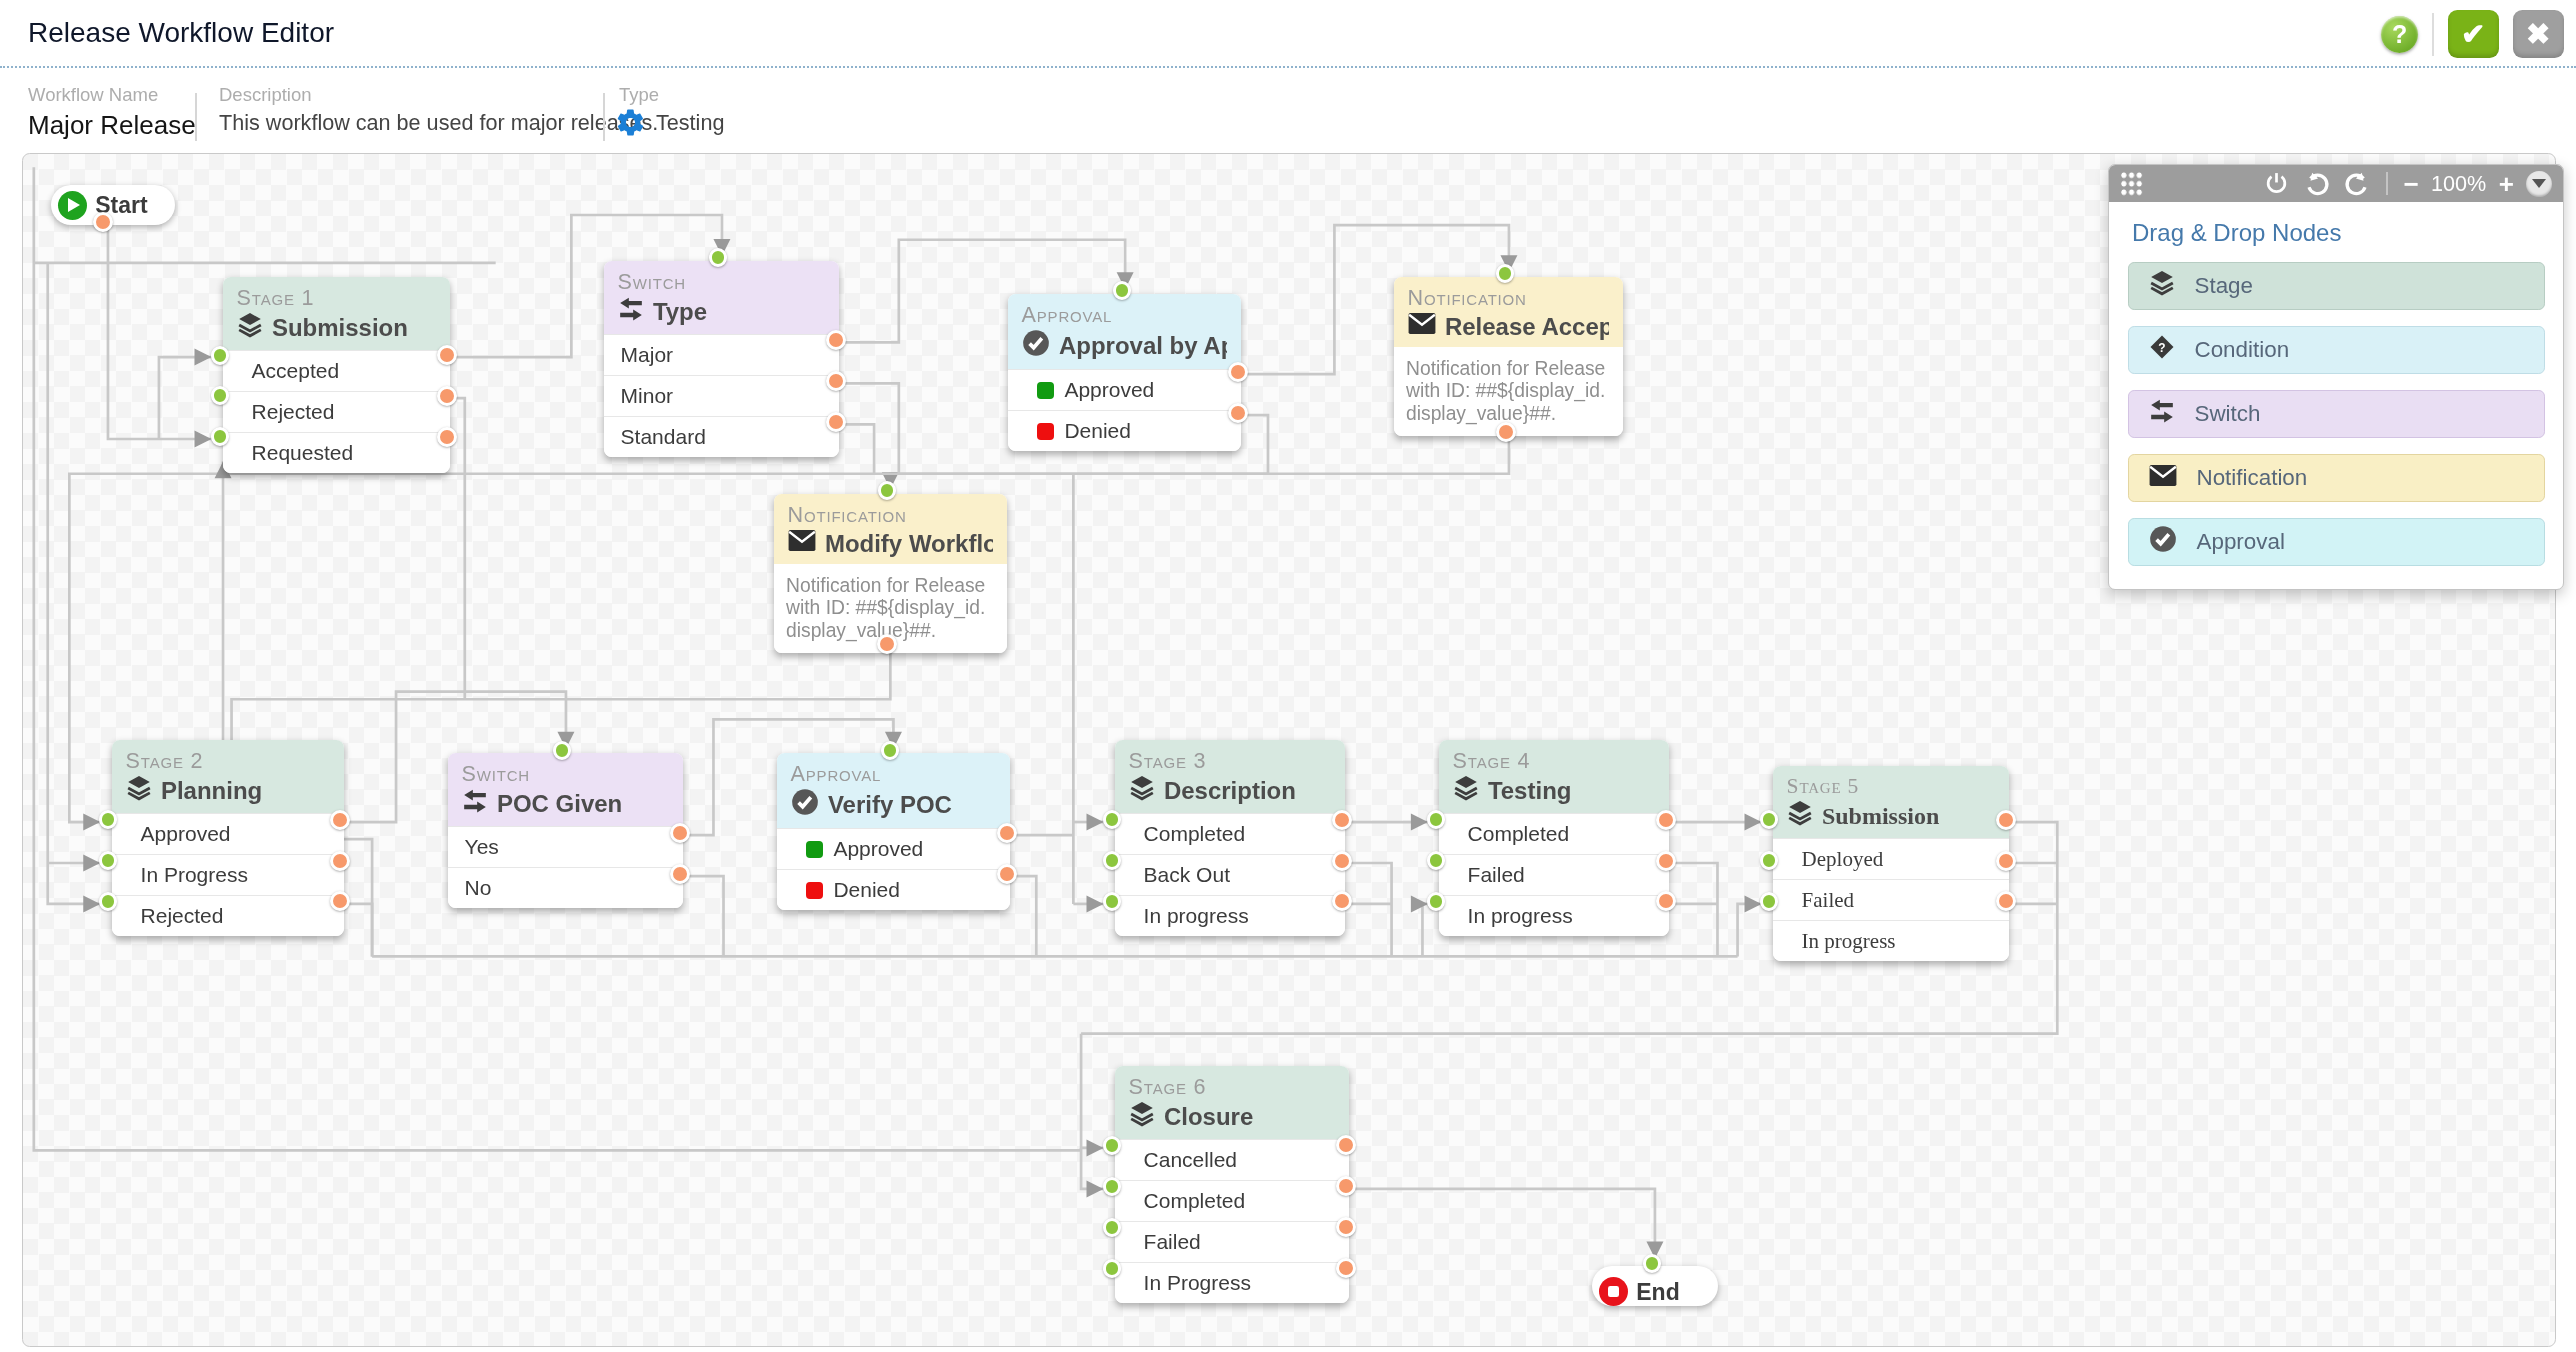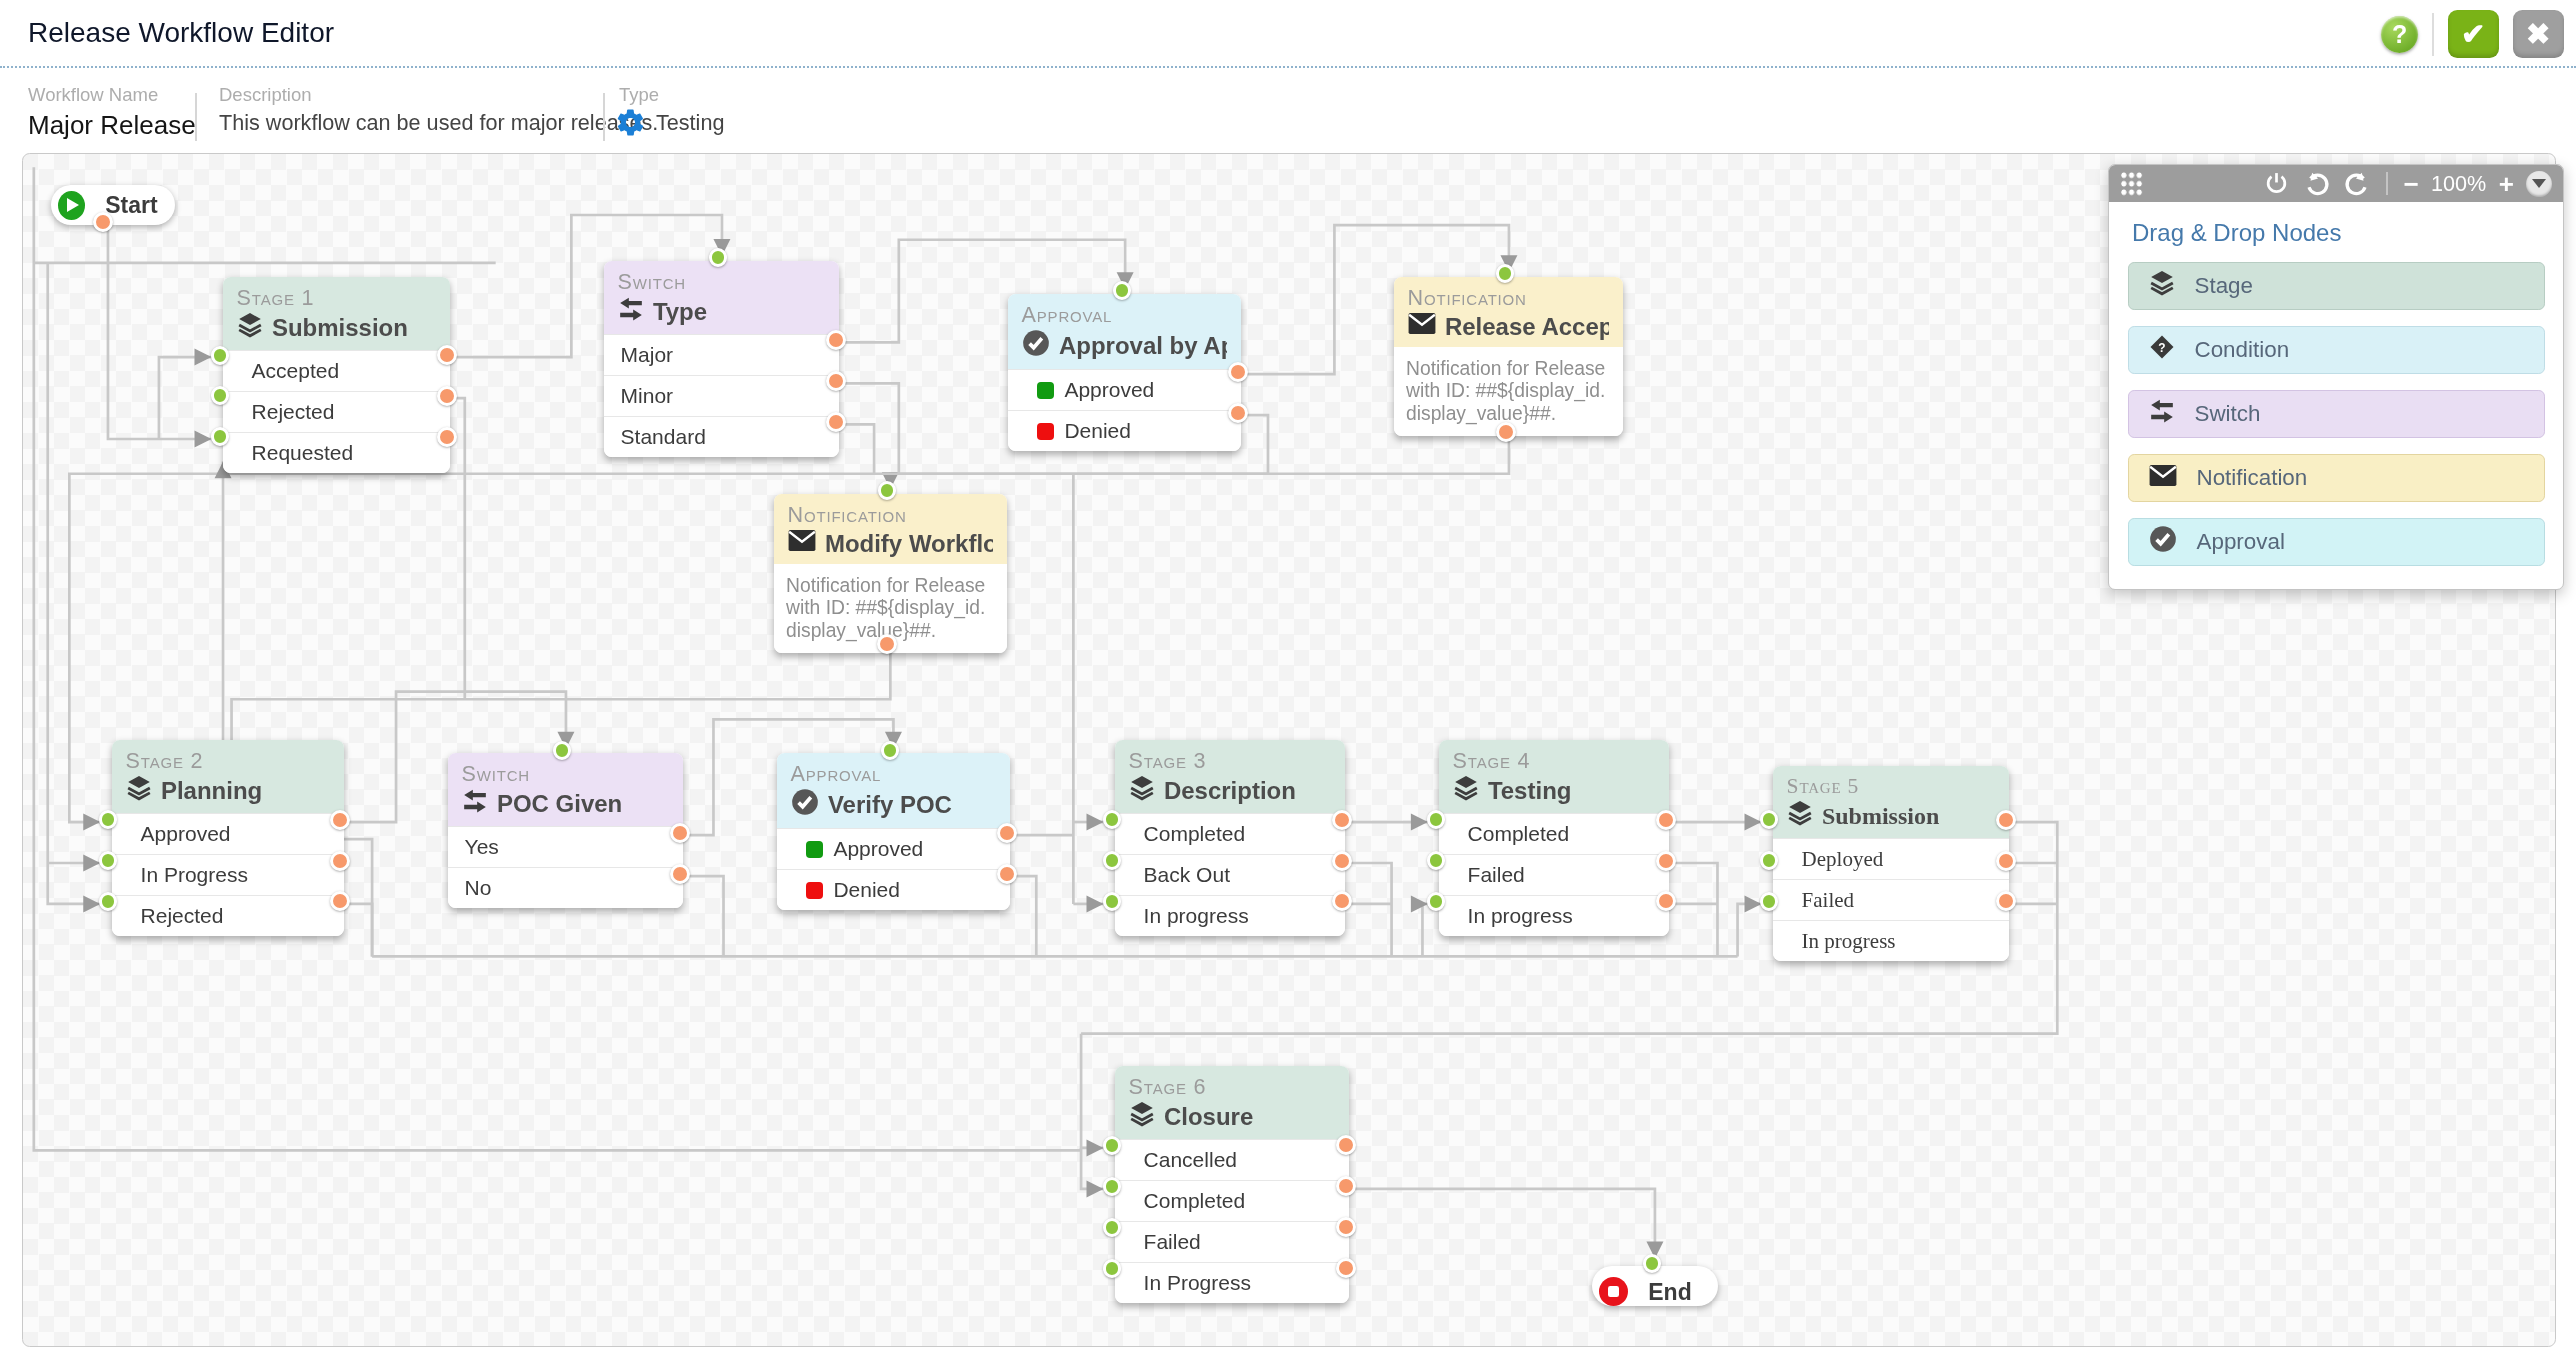--- a/index.html
+++ b/index.html
@@ -44,21 +44,21 @@
   .wf-row:last-child { border-radius:0 0 7.7px 7.7px; }
   .wf-row.plain { padding-left:17px; }
   .wf-row .mk { width:17px; height:17px; border-radius:3.9px; margin-right:10.8px; flex:0 0 auto; }
   .wf-body { padding:10.8px 12.4px; font-size:19.3px; color:#8f8f8f; line-height:1.15; word-break:break-all;
              border-radius:0 0 7.7px 7.7px; background:#fff; }
   .dot { position:absolute; border-radius:50%; border:3.1px solid #fff; box-shadow:0 0.8px 2.3px rgba(0,0,0,.35); }
   .dot.g { width:18.5px; height:18.5px; background:#8cc63e; }
   .dot.o { width:20px; height:20px; background:#f7996b; }
 
   .pill { position:absolute; height:40px; background:#fff; border-radius:21.6px; box-shadow:0 2.3px 6.2px rgba(0,0,0,.3);
-          display:flex; align-items:center; gap:20px; padding:0 17px 0 7.7px; font-size:23px; font-weight:bold; color:#3c3c3c; }
+          display:flex; align-items:center; gap:8px; padding:0 17px 0 7.7px; font-size:23px; font-weight:bold; color:#3c3c3c; }
   .pill .badge { width:29px; height:29px; border-radius:50%; display:flex; align-items:center; justify-content:center; }
   .badge.start { background:#1fa31f; }
   .badge.start i { display:block; width:0; height:0; border-left:12.4px solid #fff; border-top:7.7px solid transparent; border-bottom:7.7px solid transparent; margin-left:3.1px; }
   .badge.end { background:#e8131b; }
   .badge.end i { display:block; width:10.8px; height:10.8px; background:#fff; border-radius:2.3px; }
 
   
   .palette { position:absolute; left:2108px; top:164px; width:456px; background:#fff; border:0.8px solid #c4c4c4;
              border-radius:7px; box-shadow:0 4.6px 14px rgba(0,0,0,.22); }
   .pal-toolbar { height:37px; background:#9d9d9d; border-radius:6.2px 6.2px 0 0; display:flex; align-items:center; padding:0 10.8px; }

